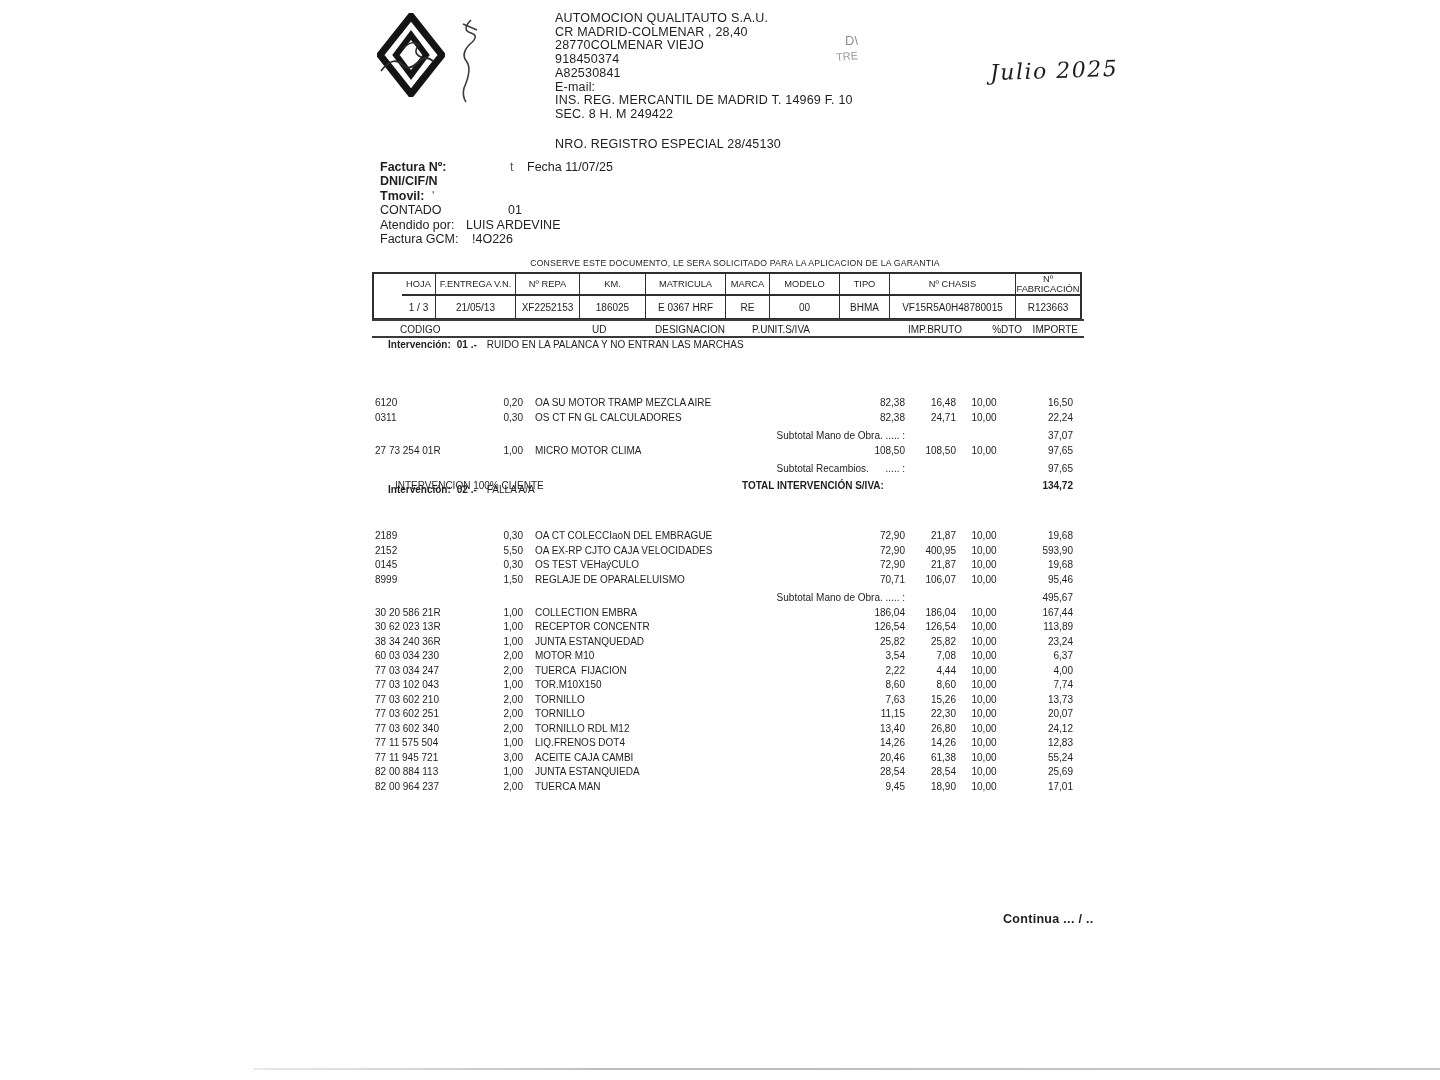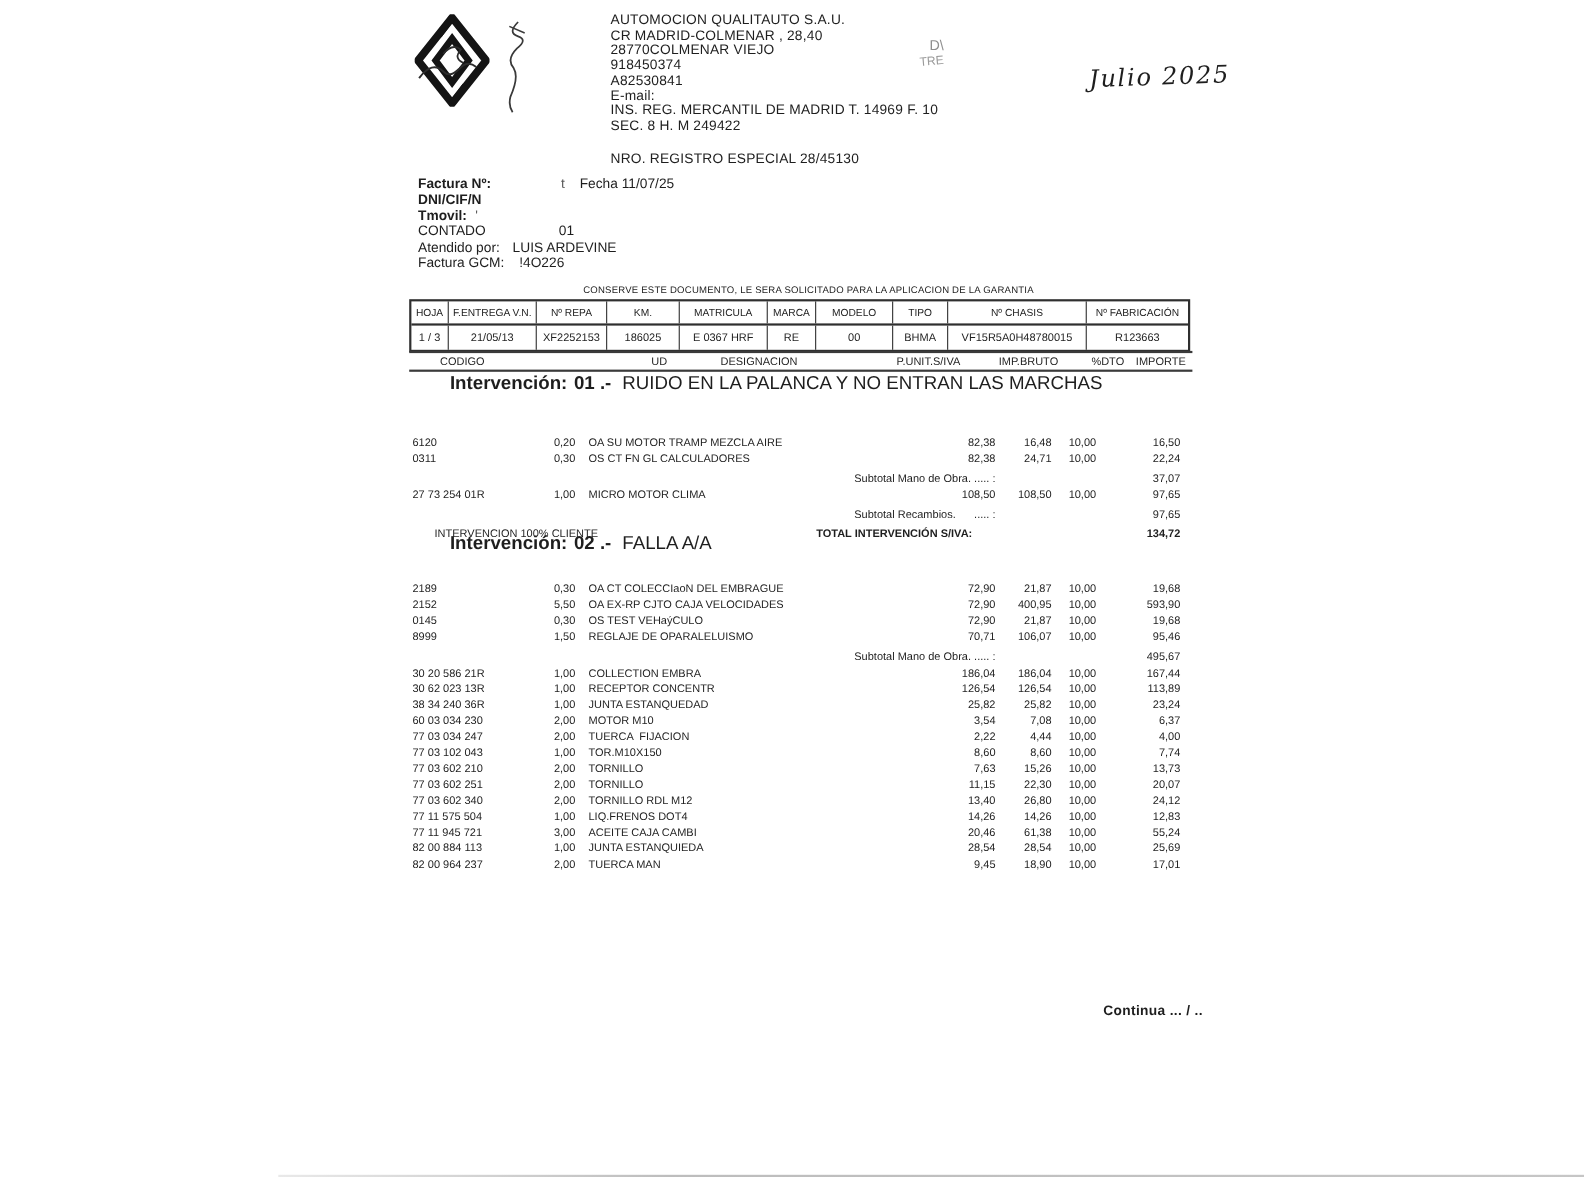--- a/index.html
+++ b/index.html
@@ -20,44 +20,44 @@
 
   
   .invoice-block{left:380px;top:160px;font-size:12.5px;}
   .invoice-block .iline{position:relative;height:14.4px;}
   .invoice-block .at{position:absolute;white-space:pre;}
 
   
   .notice{left:480px;top:258px;width:510px;text-align:center;font-size:8.7px;letter-spacing:.2px;}
 
   
-  .vtable{left:372px;top:272px;width:710px;border:2px solid #2f2f2f;box-sizing:border-box;}
+  .vtable{left:372px;top:272px;width:710px;border:2px solid #2f2f2f;box-sizing:border-box;padding-left:28px;}
   .vrow{display:flex;}
   .vrow.head{height:20px;border-bottom:2px solid #2f2f2f;}
   .vrow.data{height:22px;}
   .vcell{box-sizing:border-box;border-right:1.5px solid #2f2f2f;display:flex;align-items:center;
          justify-content:center;text-align:center;overflow:hidden;}
   .vcell:last-child{border-right:none;}
   .vrow.head .vcell{font-size:9.3px;}
   .vrow.data .vcell{font-size:10px;}
   .w0{width:34px}.w1{width:80px}.w2{width:64px}.w3{width:66px}.w4{width:80px}
   .w5{width:44px}.w6{width:70px}.w7{width:50px}.w8{width:126px}.w9{flex:1}
 
   
   .strip{left:372px;top:319px;width:712px;height:19px;border-top:2px solid #3a3a3a;
          border-bottom:2px solid #3a3a3a;box-sizing:border-box;font-size:10px;}
   .strip span{position:absolute;top:3px;}
   .s0{left:28px}.s1{left:220px}.s2{left:283px}
-  .s3{left:396px;width:152px;text-align:center}
+  .s3{left:380px;width:152px;text-align:left}
   .s4{left:478px;width:112px;text-align:right}
   .s5{left:578px;width:72px;text-align:right}
   .s6{left:614px;width:92px;text-align:right}
 
   
-  .ititle{left:373px;font-size:17px;padding-left:36px;}
+  .ititle{left:352px;font-size:10px;padding-left:36px;}
   .ititle .inum{margin-left:6px;}
   .ititle .idesc{margin-left:10px;}
 
   
   .rows{position:absolute;left:373px;width:712px;}
   .row{position:relative;height:14.5px;font-size:10px;}
   .row.subtotal{margin-top:4px;}
   .row.totalline{margin-top:2px;}
   .row span{position:absolute;top:0;}
   .c-code{left:2px;white-space:pre;}

